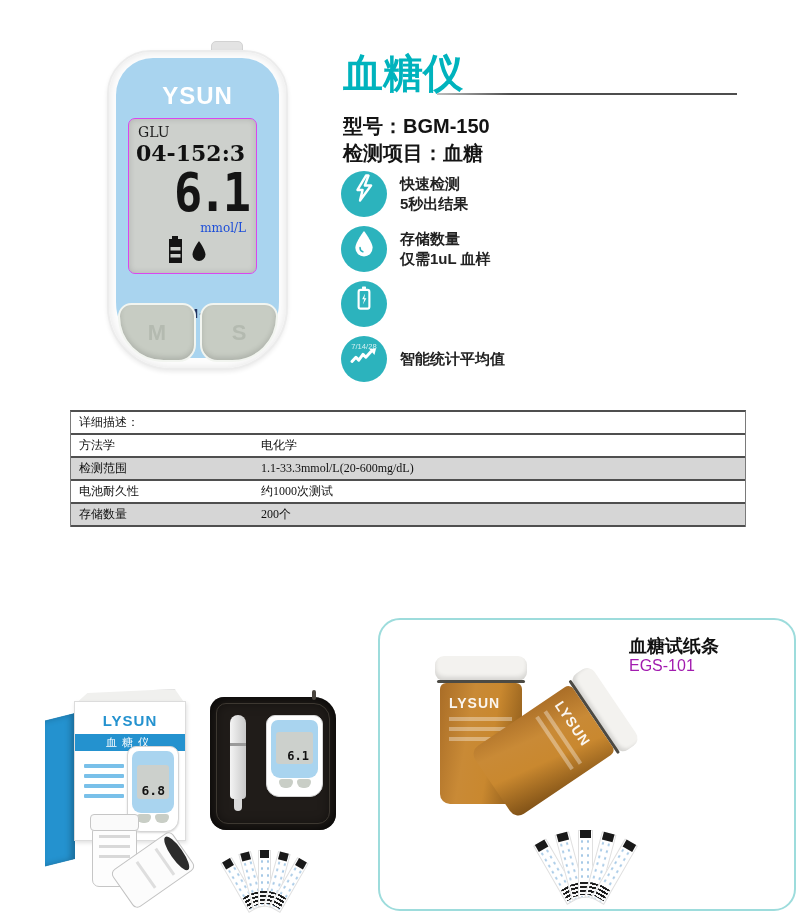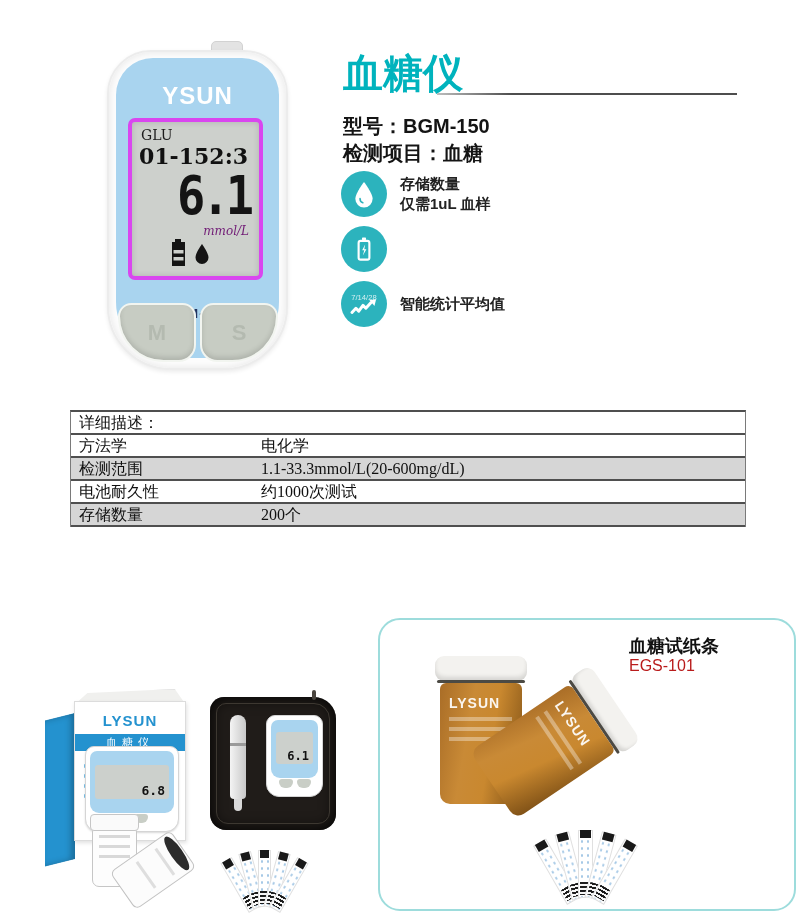--- a/index.html
+++ b/index.html
@@ -10,55 +10,55 @@
   .device{position:absolute;left:107px;top:50px;width:181px;height:320px;}
   .device-tab{position:absolute;left:104px;top:-9px;width:30px;height:18px;background:#e3e3e3;
               border:1px solid #d2d2d2;border-radius:5px 5px 0 0;}
   .device-body{position:absolute;inset:0;background:#fdfdfd;border:2px solid #ececec;
                border-radius:44px 44px 64px 64px;box-shadow:inset 0 0 8px rgba(0,0,0,.10),0 2px 4px rgba(0,0,0,.08);}
   .device-panel{position:absolute;left:9px;right:9px;top:8px;bottom:12px;
                 background:var(--device-blue,#a9d4ef);border-radius:37px 37px 56px 56px;}
   .device-brand{position:absolute;top:32px;width:100%;text-align:center;color:#fff;
                 font-weight:bold;font-size:24px;letter-spacing:1px;}
   .lcd{position:absolute;left:21px;top:68px;width:127px;height:154px;background:#cdd0cc;
-       border:4px solid #d946ef;border-radius:7px;box-shadow:inset 0 0 6px rgba(0,0,0,.15);}
+       border:1px solid #d946ef;border-radius:7px;box-shadow:inset 0 0 6px rgba(0,0,0,.15);}
   .lcd-glu{position:absolute;left:9px;top:5px;font-family:"DejaVu Serif",serif;font-size:14px;color:#1c1c1c;}
   .lcd-date{position:absolute;left:7px;top:21px;font-family:"DejaVu Serif",serif;font-weight:bold;
             font-size:22px;letter-spacing:0;color:#111;}
   .lcd-reading{position:absolute;right:9px;top:46px;font-family:"DejaVu Sans Mono",monospace;
                font-weight:bold;font-size:47px;letter-spacing:-4px;color:#141414;transform:scaleY(1.12);}
-  .lcd-unit{position:absolute;right:10px;top:102px;font-family:"DejaVu Serif",serif;font-size:12px;color:#701a75;font-style:italic;}
+  .lcd-unit{position:absolute;right:10px;top:102px;font-family:"DejaVu Serif",serif;font-size:12px;color:#1d4ed8;}
   .lcd-icons{position:absolute;left:32px;bottom:8px;width:56px;height:30px;}
   .device-model{position:absolute;top:236px;width:100%;text-align:center;color:#22335e;
                 font-size:13px;font-weight:bold;letter-spacing:1px;margin-top:20px;}
   .dev-btn{position:absolute;top:253px;width:74px;height:55px;background:#c7ccc3;
            border:2px solid #f2f5f0;box-shadow:inset 0 -3px 5px rgba(0,0,0,.12);
            color:#b4bab0;font-weight:bold;font-size:22px;text-align:center;line-height:55px;}
   .dev-btn.m{left:11px;border-radius:14px 14px 18px 48px;}
   .dev-btn.s{left:93px;border-radius:14px 14px 48px 18px;}
 
   
   .page-title{position:absolute;left:343px;top:46px;font-size:40px;font-weight:bold;
               color:var(--accent-teal,#00b3bd);letter-spacing:0;}
   .title-line{position:absolute;left:437px;top:93px;width:300px;height:2px;
               background:linear-gradient(to right,#bdbdbd,#4d4d4d 25%,#4d4d4d);}
   .model-line{position:absolute;left:343px;top:113px;font-size:20px;font-weight:bold;color:#141414;}
   .item-line{position:absolute;left:343px;top:140px;font-size:20px;font-weight:bold;color:#141414;}
   .features{position:absolute;left:341px;top:171px;width:300px;}
   .feature{display:flex;align-items:center;margin-bottom:9px;height:46px;}
   .fcircle{flex:0 0 46px;width:46px;height:46px;border-radius:50%;background:var(--icon-teal,#2cb3bd);
-           display:flex;align-items:center;justify-content:center;}
+           display:flex;align-items:flex-start;justify-content:center;}
   .fcircle svg{width:34px;height:34px;display:block;}
   .ftext{margin-left:13px;font-size:15px;font-weight:bold;color:#222;line-height:20px;}
   .ftext span{display:block;}
 
   
   .spec{position:absolute;left:70px;top:410px;width:676px;border-left:1px solid #7a7a7a;
         border-right:1px solid #7a7a7a;border-top:2px solid #4f4f4f;
-        font-family:"Liberation Serif",serif;font-size:16px;color:#101010;box-sizing:border-box;}
+        font-family:"Liberation Serif",serif;font-size:12px;color:#101010;box-sizing:border-box;}
   .spec-row{position:relative;height:21px;line-height:21px;border-bottom:2px solid #4f4f4f;}
   .spec-row.gray{background:var(--table-stripe,#d6d6d6);}
   .spec-label{position:absolute;left:8px;white-space:pre;}
   .spec-value{position:absolute;left:190px;white-space:pre;}
 
   
   .collage{position:absolute;left:30px;top:675px;width:330px;height:235px;}
   .box-side{position:absolute;left:15px;top:38px;width:30px;height:146px;background:var(--box-blue,#2492cf);
             transform:skewY(-14deg);transform-origin:top right;box-shadow:inset -4px 0 6px rgba(0,0,0,.25);}
   .box-top{position:absolute;left:44px;top:14px;width:110px;height:14px;background:#f0f0ee;
@@ -66,21 +66,21 @@
   .box-front{position:absolute;left:44px;top:26px;width:110px;height:138px;background:#fff;
              border:1px solid #dcdcdc;box-shadow:1px 2px 4px rgba(0,0,0,.12);}
   .box-logo{margin-top:10px;text-align:center;color:var(--box-blue,#2492cf);font-weight:bold;
             font-size:15px;letter-spacing:1px;}
   .box-band{margin-top:5px;height:17px;background:var(--box-blue,#2492cf);color:#fff;font-size:11px;
             letter-spacing:5px;text-align:center;line-height:17px;}
   .box-bullets{position:absolute;left:9px;top:62px;}
   .box-bullets i{display:block;width:40px;height:4px;background:#79c0e9;margin-bottom:6px;border-radius:1px;}
   .mini-meter{position:absolute;background:#fff;border:1px solid #d5d5d5;border-radius:9px 9px 13px 13px;
               box-shadow:0 1px 2px rgba(0,0,0,.15);}
-  .box-meter{right:6px;bottom:8px;width:50px;height:84px;padding-left:42px;}
+  .box-meter{right:6px;bottom:8px;width:50px;height:84px;}
   .mm-panel{position:absolute;left:4px;right:4px;top:4px;bottom:18px;background:var(--device-blue,#a9d4ef);
             border-radius:7px 7px 9px 9px;}
   .mm-screen{position:absolute;left:5px;right:5px;top:14px;height:34px;background:#ccd0cc;border-radius:3px;
              font-family:"DejaVu Sans Mono",monospace;font-weight:bold;font-size:13px;color:#111;
              text-align:right;line-height:52px;padding-right:4px;box-sizing:border-box;}
   .mm-btns{position:absolute;bottom:4px;left:0;width:100%;text-align:center;}
   .mm-btns i{display:inline-block;width:14px;height:9px;background:#c9cec6;border-radius:3px 3px 6px 6px;margin:0 2px;}
   .pouch{position:absolute;left:180px;top:22px;width:126px;height:133px;background:#201c19;
          border-radius:14px 22px 16px 16px;box-shadow:inset 0 0 16px #000;}
   .pouch::after{content:"";position:absolute;inset:6px;border:1px solid #3d3831;border-radius:10px 16px 12px 12px;}
@@ -115,21 +115,21 @@
   .strip:nth-child(1){transform:rotate(-30deg);}
   .strip:nth-child(2){transform:rotate(-15deg);}
   .strip:nth-child(3){transform:rotate(0deg);}
   .strip:nth-child(4){transform:rotate(15deg);}
   .strip:nth-child(5){transform:rotate(30deg);}
 
   
   .strip-panel{position:absolute;left:378px;top:618px;width:418px;height:293px;background:#fff;
                border:2px solid var(--panel-border,#9ddcdc);border-radius:22px;box-sizing:border-box;}
   .sp-title{position:absolute;left:249px;top:14px;font-size:18px;font-weight:bold;color:#111;}
-  .sp-model{position:absolute;left:249px;top:37px;font-size:16px;color:#b91c1c;}
+  .sp-model{position:absolute;left:249px;top:37px;font-size:16px;color:#a21caf;}
   .vial-amber{position:absolute;width:82px;height:148px;}
   .va-1{left:60px;top:36px;}
   .va-2{left:133px;top:50px;transform:rotate(56deg);}
   .va-cap{position:absolute;left:-5px;top:0;width:92px;height:25px;background:#f3f2ef;
           border-radius:9px;box-shadow:inset 0 -4px 4px rgba(0,0,0,.12);}
   .va-gap{position:absolute;left:-3px;top:24px;width:88px;height:3px;background:#4c4a44;border-radius:2px;}
   .va-body{position:absolute;left:0;top:27px;width:82px;height:121px;border-radius:6px 6px 10px 10px;
            background:linear-gradient(100deg,#a96d27 0%,var(--vial-amber,#c98a36) 35%,#c9882f 60%,#7e5016 100%);}
   .va-brand{position:absolute;left:9px;top:12px;color:rgba(255,255,255,.92);font-weight:bold;
             font-size:14px;letter-spacing:1px;}
@@ -143,21 +143,21 @@
 
 <div class="page">
 
   <div class="device">
     <div class="device-tab"></div>
     <div class="device-body"></div>
     <div class="device-panel"></div>
     <div class="device-brand">YSUN</div>
     <div class="lcd">
       <div class="lcd-glu">GLU</div>
-      <div class="lcd-date">01-152:3</div>
+      <div class="lcd-date">04-152:3</div>
       <div class="lcd-reading">6.1</div>
       <div class="lcd-unit">mmol/L</div>
       <svg class="lcd-icons" viewBox="0 0 56 30">
         <g>
           <rect x="8" y="4" width="13" height="24" fill="#141414"></rect>
           <rect x="11" y="1" width="6" height="3" fill="#141414"></rect>
           <rect x="9.5" y="12" width="10" height="3.5" fill="#cdd0cc"></rect>
           <rect x="9.5" y="19" width="10" height="3.5" fill="#cdd0cc"></rect>
         </g>
         <path d="M38 6 C38 6 31.5 15 31.5 19.5 A6.5 6.5 0 0 0 44.5 19.5 C44.5 15 38 6 38 6 Z" fill="#141414"></path>
@@ -170,20 +170,31 @@
 
   <div class="page-title">血糖仪</div>
   <div class="title-line"></div>
   <div class="model-line">型号：BGM-150</div>
   <div class="item-line">检测项目：血糖</div>
 
   <div class="features">
     <div class="feature">
       <span class="fcircle">
         <svg viewBox="0 0 24 24">
+            <path d="M13.4 3.2 L7.4 13.4 H11 L9.2 20.8 L17 10.2 H12.6 L15.2 3.2 Z" fill="none" stroke="#fff" stroke-width="1.7" stroke-linejoin="round"></path>
+          </svg>
+      </span>
+      <span class="ftext">
+        <span>快速检测</span>
+        <span>5秒出结果</span>
+      </span>
+    </div>
+    <div class="feature">
+      <span class="fcircle">
+        <svg viewBox="0 0 24 24">
             <path d="M12 3.5 C12 3.5 5.9 11.4 5.9 15.4 A6.1 6.1 0 0 0 18.1 15.4 C18.1 11.4 12 3.5 12 3.5 Z" fill="#fff"></path>
         <path d="M9.2 15.2 a3 3 0 0 0 2 3" fill="none" stroke="#2cb3bd" stroke-width="1.1" stroke-linecap="round"></path>
           </svg>
       </span>
       <span class="ftext">
         <span>存储数量</span>
         <span>仅需1uL 血样</span>
       </span>
     </div>
     <div class="feature">

